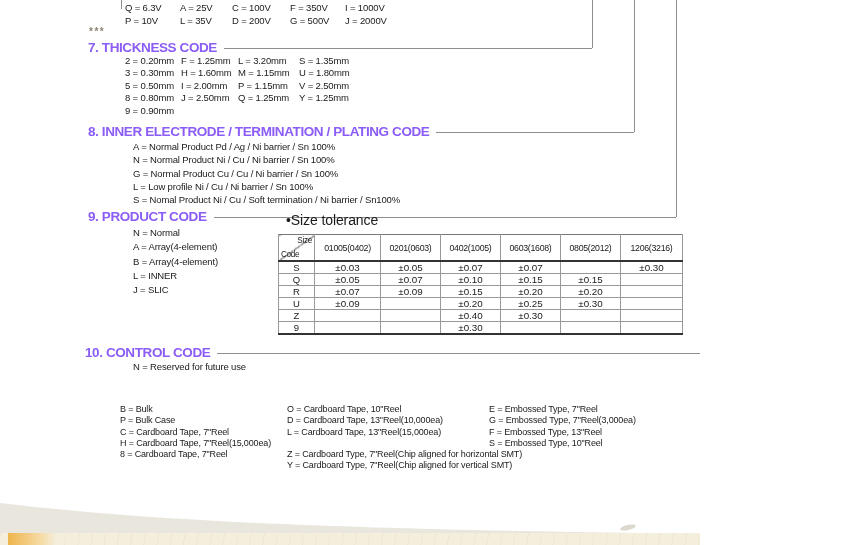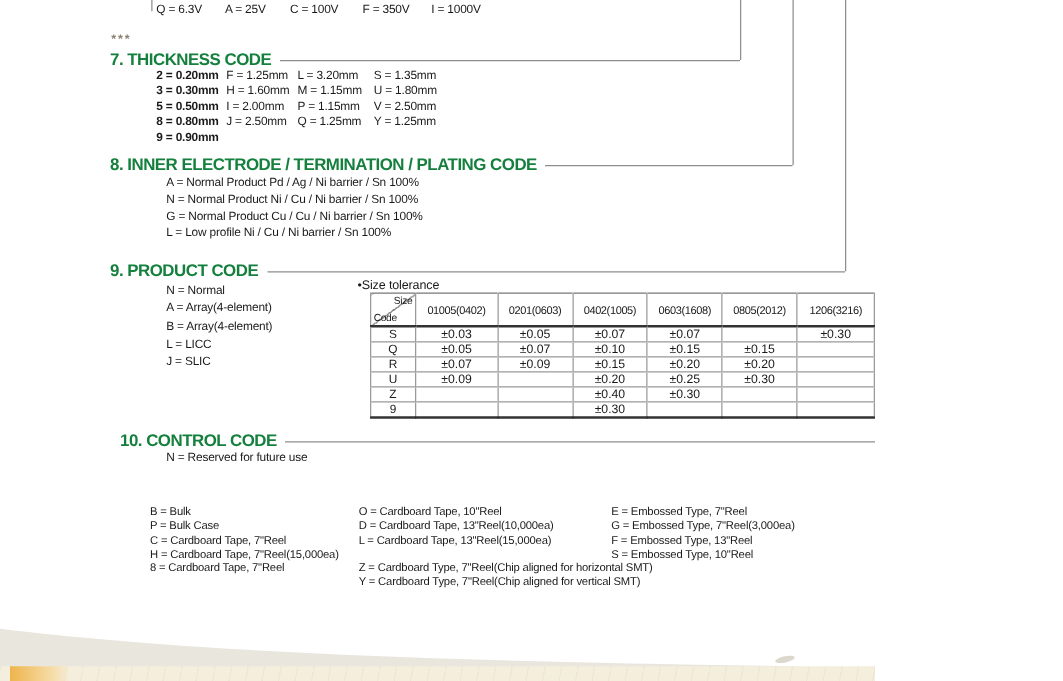--- a/index.html
+++ b/index.html
@@ -1,21 +1,21 @@
 <!DOCTYPE html>
 <html><head>
 <meta charset="utf-8">
 <style>
   html,body{margin:0;padding:0;background:#fff;}
   #canvas{position:relative;width:700px;height:545px;background:#ffffff;overflow:hidden;
           font-family:"Liberation Sans",sans-serif;color:#1a1a1a;}
   .abs{position:absolute;}
   .nowrap{white-space:nowrap;}
   .sec-head{position:absolute;display:flex;align-items:center;height:16px;}
-  .sec-title{font-weight:700;font-size:13.5px;letter-spacing:-0.4px;white-space:nowrap;color:#15803d;}
+  .sec-title{font-weight:700;font-size:13.5px;letter-spacing:-0.4px;white-space:nowrap;color:#8b5cf6;}
   .leader-fill{flex:1;height:1px;background:#8e8e8e;margin-left:7px;position:relative;top:1px;}
   .vline{position:absolute;width:1px;background:#8e8e8e;top:0;}
   .body-txt{font-size:9.5px;letter-spacing:-0.15px;}
   .vrow span{display:inline-block;}
   .tcol{display:inline-block;vertical-align:top;}
   .tcol span{display:block;line-height:12.4px;font-size:9.5px;letter-spacing:-0.15px;white-space:nowrap;}
   .list-block span{display:block;white-space:nowrap;}
   
   table.tol{border-collapse:collapse;table-layout:fixed;border-top:1px solid #777;
             border-bottom:2px solid #333;font-family:"Liberation Sans",sans-serif;}
@@ -33,35 +33,38 @@
 </head>
 <body>
 
 <div id="canvas">
 
   <div class="vline" style="left:121px;height:9px;"></div>
 
   <div class="abs vrow body-txt nowrap" style="left:125px;top:2px;">
     <span style="width:55px;">Q = 6.3V</span><span style="width:52px;">A = 25V</span><span style="width:58px;">C = 100V</span><span style="width:55px;">F = 350V</span><span style="width:60px;">I = 1000V</span>
   </div>
+  <div class="abs vrow body-txt nowrap" style="left:125px;top:15px;">
+    <span style="width:55px;">P = 10V</span><span style="width:52px;">L = 35V</span><span style="width:58px;">D = 200V</span><span style="width:55px;">G = 500V</span><span style="width:60px;">J = 2000V</span>
+  </div>
 
   <div class="abs" style="left:89px;top:26px;font-size:10px;font-weight:700;letter-spacing:1.5px;color:#8b8171;">***</div>
 
   <div class="vline" style="left:592px;height:48px;"></div>
   <div class="vline" style="left:634px;height:132px;"></div>
   <div class="vline" style="left:676px;height:217px;"></div>
   <div class="vline" style="left:716px;height:353px;"></div>
   <div class="vline" style="left:756px;height:395px;"></div>
 
   <div class="sec-head" style="left:88px;top:39px;width:504px;">
     <span class="sec-title">7. THICKNESS CODE</span>
     <span class="leader-fill"></span>
   </div>
   <div class="abs" style="left:125px;top:55px;">
-    <div class="tcol" style="width:56px;font-weight:bold;">
+    <div class="tcol" style="width:56px;">
       <span>2 = 0.20mm</span>
       <span>3 = 0.30mm</span>
       <span>5 = 0.50mm</span>
       <span>8 = 0.80mm</span>
       <span>9 = 0.90mm</span>
     </div><div class="tcol" style="width:57px;">
       <span>F = 1.25mm</span>
       <span>H = 1.60mm</span>
       <span>I = 2.00mm</span>
       <span>J = 2.50mm</span>
@@ -80,37 +83,38 @@
 
   <div class="sec-head" style="left:88px;top:123px;width:546px;justify-content:flex-end;">
     <span class="sec-title">8. INNER ELECTRODE / TERMINATION / PLATING CODE</span>
     <span class="leader-fill"></span>
   </div>
   <div class="abs list-block body-txt" style="left:133px;top:140px;line-height:13.3px;">
     <span>A = Normal Product Pd / Ag / Ni barrier / Sn 100%</span>
     <span>N = Normal Product Ni / Cu / Ni barrier / Sn 100%</span>
     <span>G = Normal Product Cu / Cu / Ni barrier / Sn 100%</span>
     <span>L = Low profile Ni / Cu / Ni barrier / Sn 100%</span>
+    <span>S = Nomal Product Ni / Cu / Soft termination / Ni barrier / Sn100%</span>
   </div>
 
   <div class="sec-head" style="left:88px;top:208px;width:588px;">
     <span class="sec-title">9. PRODUCT CODE</span>
     <span class="leader-fill"></span>
   </div>
   <div class="abs list-block body-txt" style="left:133px;top:226px;line-height:14.3px;">
     <span>N = Normal</span>
     <span>A = Array(4-element)</span>
     <span>B = Array(4-element)</span>
-    <span>L = LICC</span>
+    <span>L = INNER</span>
     <span>J = SLIC</span>
   </div>
 
-  <div class="abs" style="left:286px;top:223px;font-size:10px;letter-spacing:-0.1px;">•Size tolerance</div>
-
-  <table class="tol abs" style="left:296px;top:234px;">
+  <div class="abs" style="left:286px;top:212px;font-size:14px;letter-spacing:-0.1px;">•Size tolerance</div>
+
+  <table class="tol abs" style="left:278px;top:234px;">
     <colgroup>
       <col style="width:36px;">
         <col style="width:66px;">
         <col style="width:60px;">
         <col style="width:60px;">
       <col style="width:60px;">
         <col style="width:60px;">
         <col style="width:62px;">
     </colgroup>
     <thead>
@@ -178,21 +182,21 @@
         <td></td>
         <td></td>
         <td>±0.30</td>
         <td></td>
         <td></td>
         <td></td>
       </tr>
     </tbody>
   </table>
 
-  <div class="sec-head" style="left:96px;top:344px;width:631px;">
+  <div class="sec-head" style="left:85px;top:344px;width:631px;">
     <span class="sec-title">10. CONTROL CODE</span>
     <span class="leader-fill"></span>
   </div>
   <div class="abs body-txt nowrap" style="left:133px;top:361px;">N = Reserved for future use</div>
 
   <div class="abs pk" style="left:120px;top:404px;">
     <span>B = Bulk</span>
     <span>P = Bulk Case</span>
     <span>C = Cardboard Tape, 7"Reel</span>
     <span>H = Cardboard Tape, 7"Reel(15,000ea)</span>

